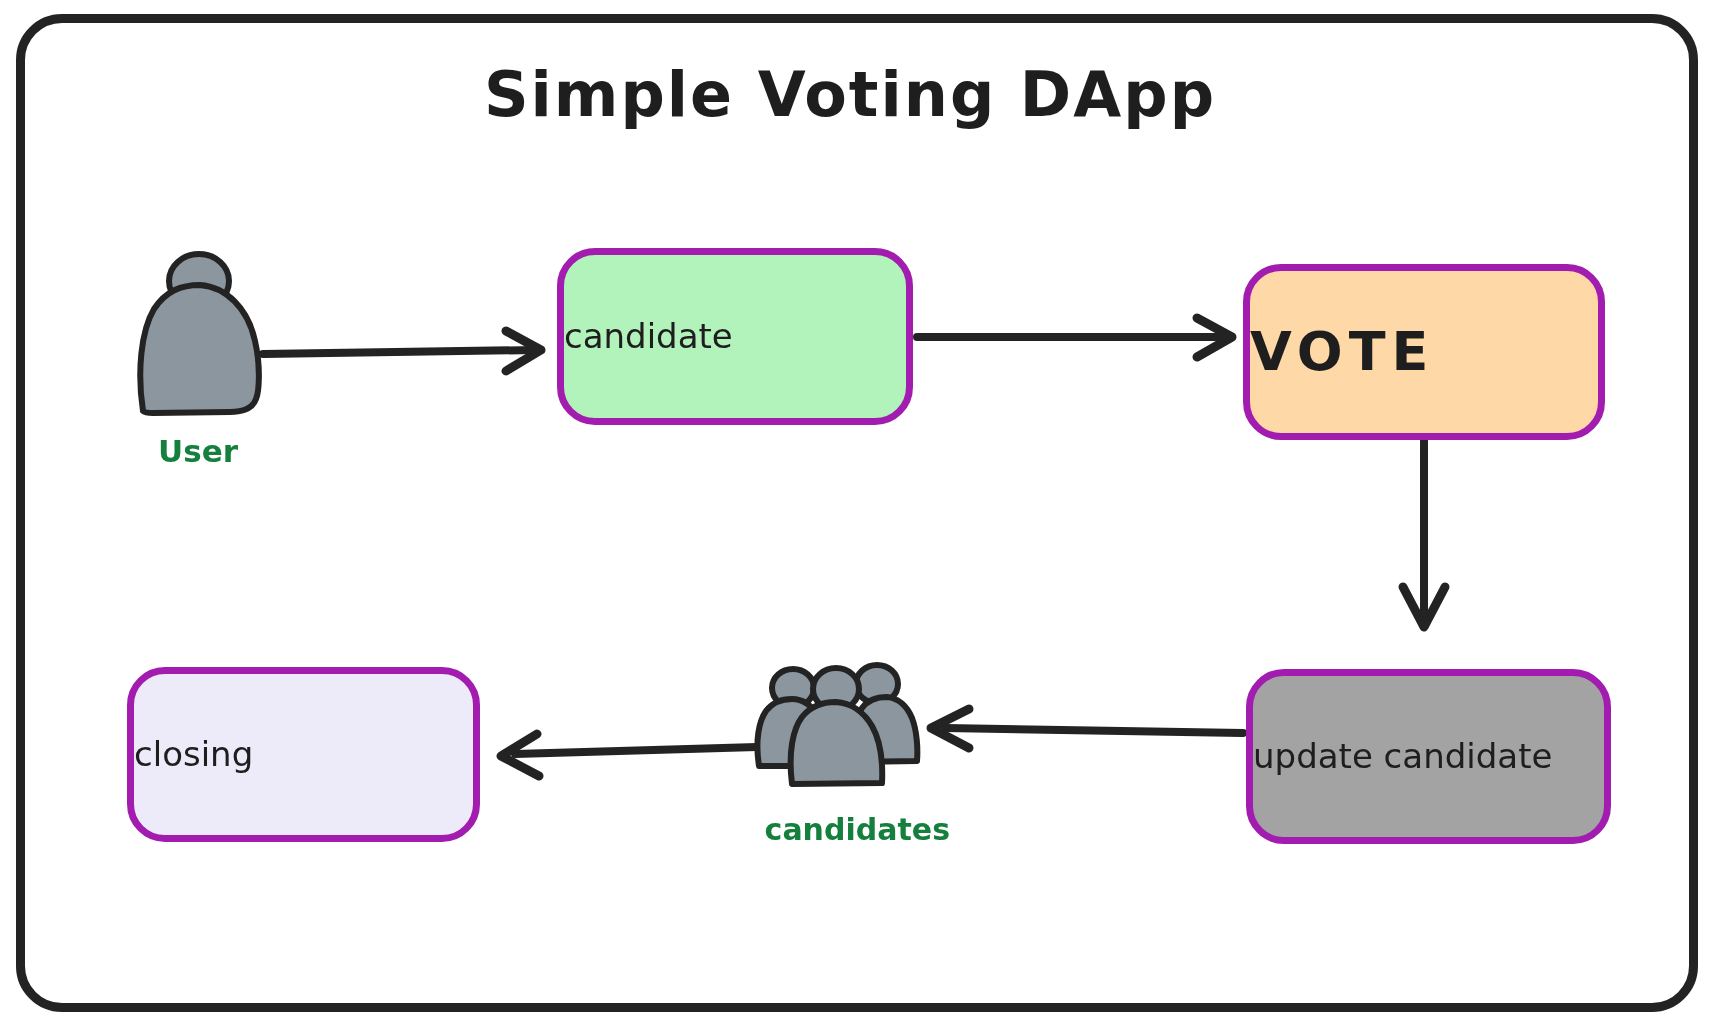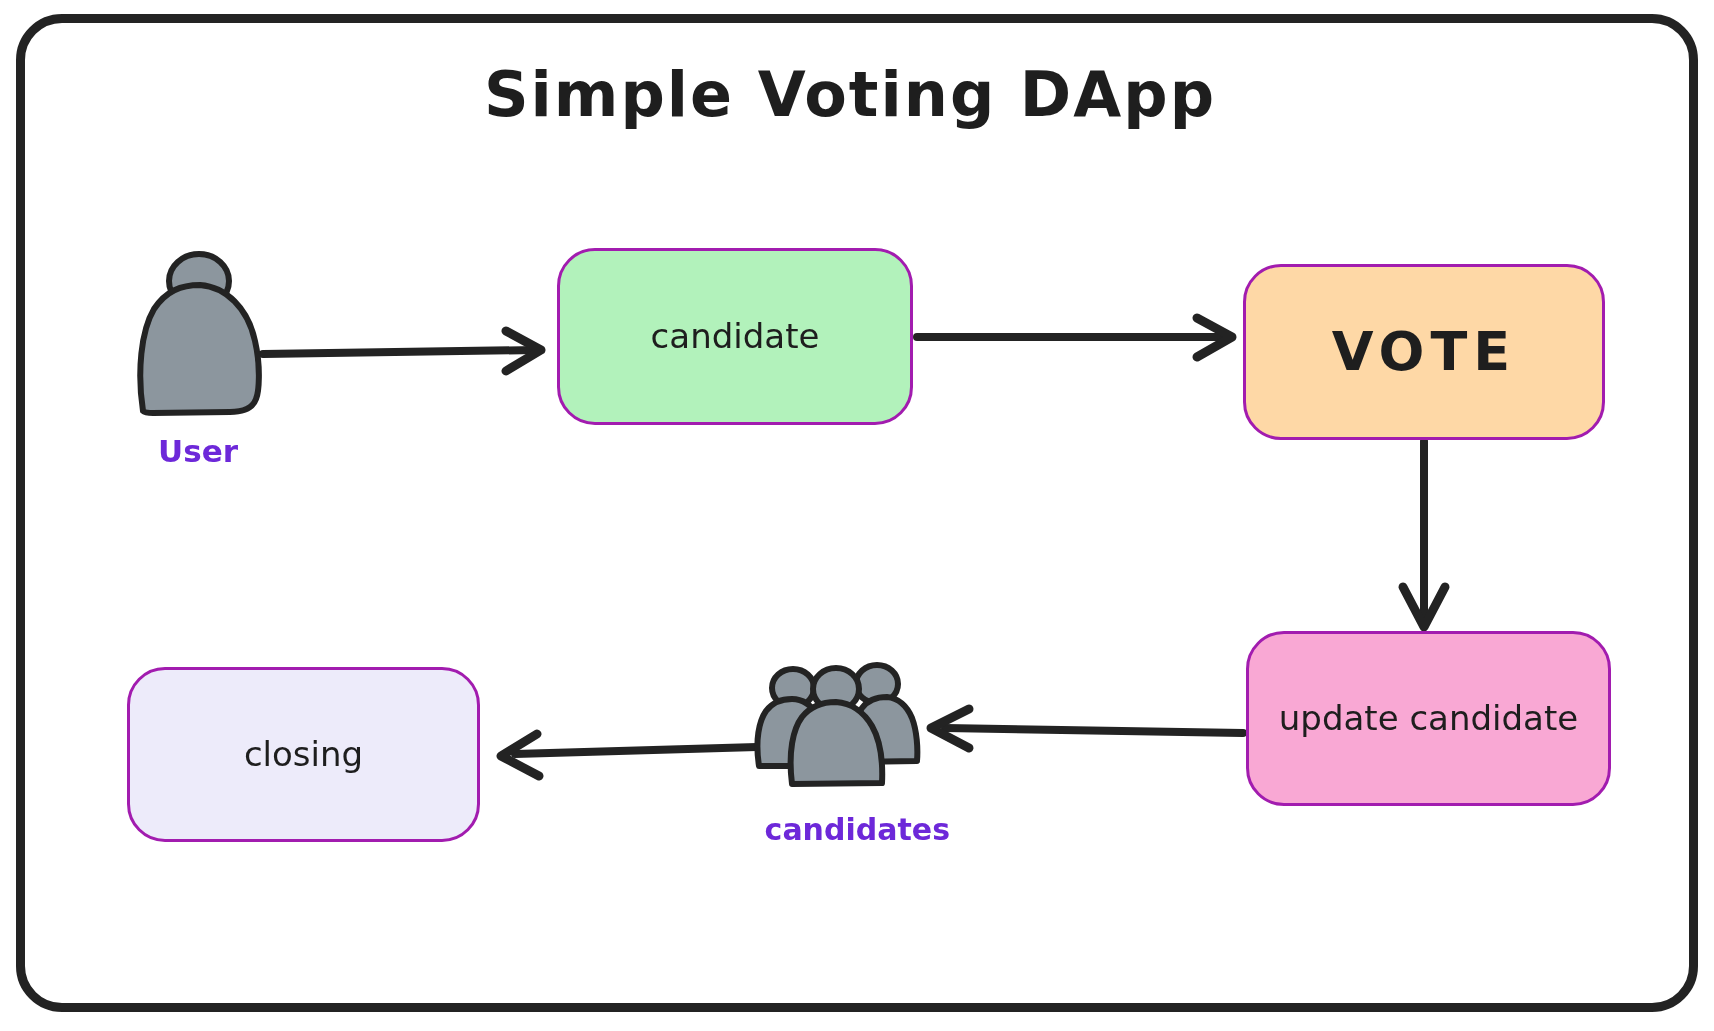--- a/index.html
+++ b/index.html
@@ -35,42 +35,42 @@
     text-align: center;
     font-size: 62px;
     font-weight: 600;
     letter-spacing: 2px;
     color: #1e1e1e;
     white-space: nowrap;
   }
   .node {
     position: absolute;
     box-sizing: border-box;
-    border: 3px solid #a21caf;
+    border: 7px solid #a21caf;
     border-radius: 38px;
     display: flex;
     flex-direction: column;
-    align-items: center;
+    align-items: flex-start;
     justify-content: center;
     text-align: center;
     font-size: 34px;
     font-weight: 500;
     line-height: 1.42;
     color: #1e1e1e;
   }
   #node-candidate-index { left: 557px; top: 248px; width: 356px; height: 177px; background: #b2f2bb; }
   #node-vote            { left: 1243px; top: 264px; width: 362px; height: 176px; background: #fed8a6;
                           font-size: 54px; font-weight: 600; letter-spacing: 6px; }
-  #node-update-count    { left: 1246px; top: 631px; width: 365px; height: 175px; background: #f9a8d4; }
+  #node-update-count    { left: 1246px; top: 669px; width: 365px; height: 175px; background: #a3a3a3; }
   #node-voting-period   { left: 127px; top: 667px; width: 353px; height: 175px; background: #edebfa; }
   .actor-label {
     position: absolute;
     text-align: center;
     font-weight: 600;
-    color: #6d28d9;
+    color: #15803d;
     white-space: nowrap;
   }
   #label-user       { left: 118px; top: 433px; width: 160px; font-size: 31px; }
   #label-candidates { left: 755px; top: 812px; width: 195px; font-size: 30px; text-align: right; }
   svg.art {
     position: absolute;
     left: 0;
     top: 0;
     width: 1714px;
     height: 1031px;

